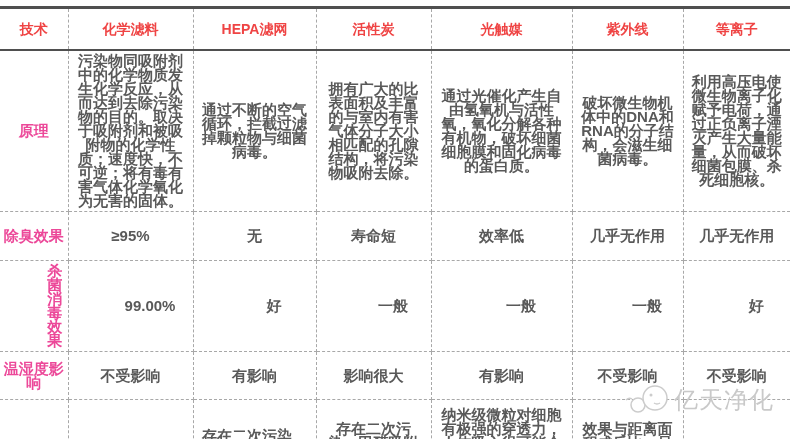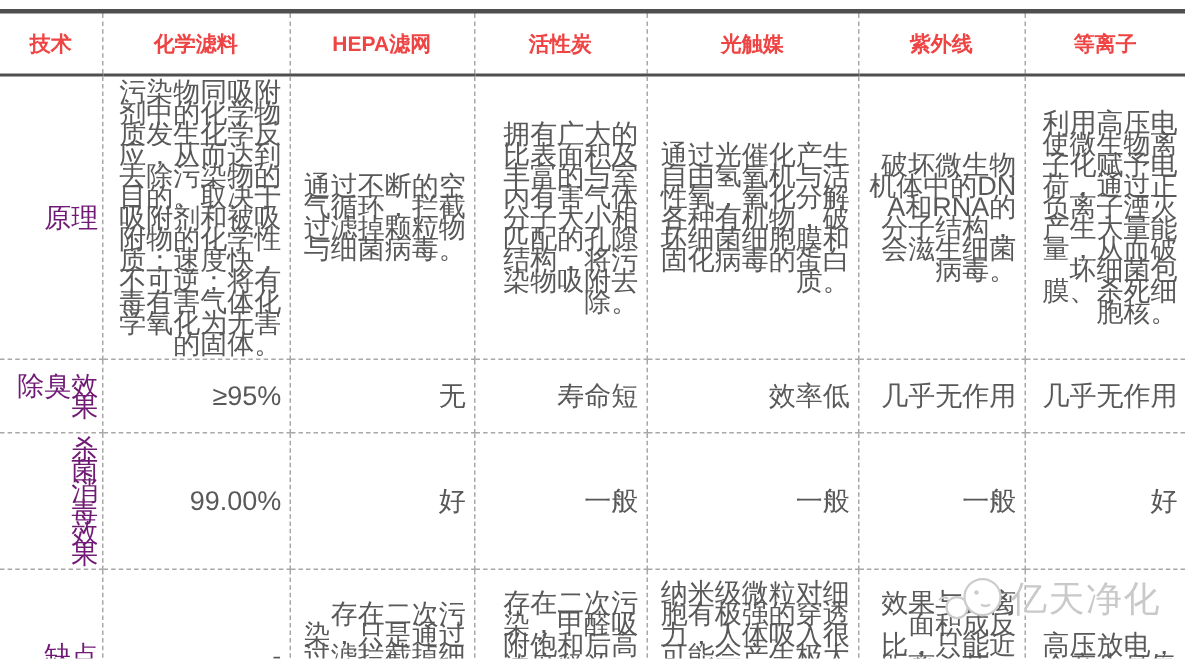--- a/index.html
+++ b/index.html
@@ -9,34 +9,34 @@
     color:#595959;position:relative;
   }
   table.cmp{
     border-collapse:collapse;table-layout:fixed;width:790px;
     margin-top:6px;
     border-top:3px solid #4f4f4f;
     border-bottom:3px solid #4f4f4f;
   }
   th,td{
     border-right:1px dashed #a8a8a8;
-    font-size:18px;line-height:14px;
-    vertical-align:middle;text-align:right;
+    font-size:15px;line-height:14px;
+    vertical-align:middle;text-align:center;
     padding:3px 5px;word-break:break-all;
-    font-weight:normal;
+    font-weight:bold;
   }
   th:last-child,td:last-child{border-right:none;}
   thead th{
     border-bottom:2px solid #4f4f4f;
     font-size:14px;font-weight:bold;color:#ef4444;
     text-align:center;height:36px;padding:2px;
   }
   tbody td{border-bottom:1px dashed #a8a8a8;}
   tbody tr:last-child td{border-bottom:none;}
-  td.rowlabel{padding-left:2px;padding-right:2px;color:#701a75;}
+  td.rowlabel{padding-left:2px;padding-right:2px;color:#ec4899;}
   tr.r-principle td{height:144px;}
   tr.r-deodor td{height:42px;}
   tr.r-steril td{height:45px;padding-left:44px;}
   tr.r-temp td{height:41px;}
   tr.r-cons td{height:108px;}
   .watermark{
     position:absolute;left:624px;top:379px;width:142px;height:42px;
     display:flex;align-items:center;color:#c9c9c9;z-index:5;
     pointer-events:none;
   }
@@ -91,20 +91,29 @@
     </tr>
     <tr class="r-steril">
       <td class="rowlabel">杀菌消毒效果</td>
       <td>99.00%</td>
       <td>好</td>
       <td>一般</td>
       <td>一般</td>
       <td>一般</td>
       <td>好</td>
     </tr>
+    <tr class="r-temp">
+      <td class="rowlabel">温湿度影响</td>
+      <td>不受影响</td>
+      <td>有影响</td>
+      <td>影响很大</td>
+      <td>有影响</td>
+      <td>不受影响</td>
+      <td>不受影响</td>
+    </tr>
     <tr class="r-cons">
       <td class="rowlabel">缺点</td>
       <td>-</td>
       <td>存在二次污染，只是通过过滤拦截掉细菌病毒，并不能杀灭</td>
       <td>存在二次污染，甲醛吸附饱和后高浓度释放，会滋生细菌病毒</td>
       <td>纳米级微粒对细胞有极强的穿透力，人体吸入很可能会产生极大的伤害，需与紫外线配合使用，可能会产生臭氧</td>
       <td>效果与距离面积成反比，只能近距离杀菌，对人体有伤害</td>
       <td>高压放电，会产生臭氧</td>
     </tr>
   </tbody>

